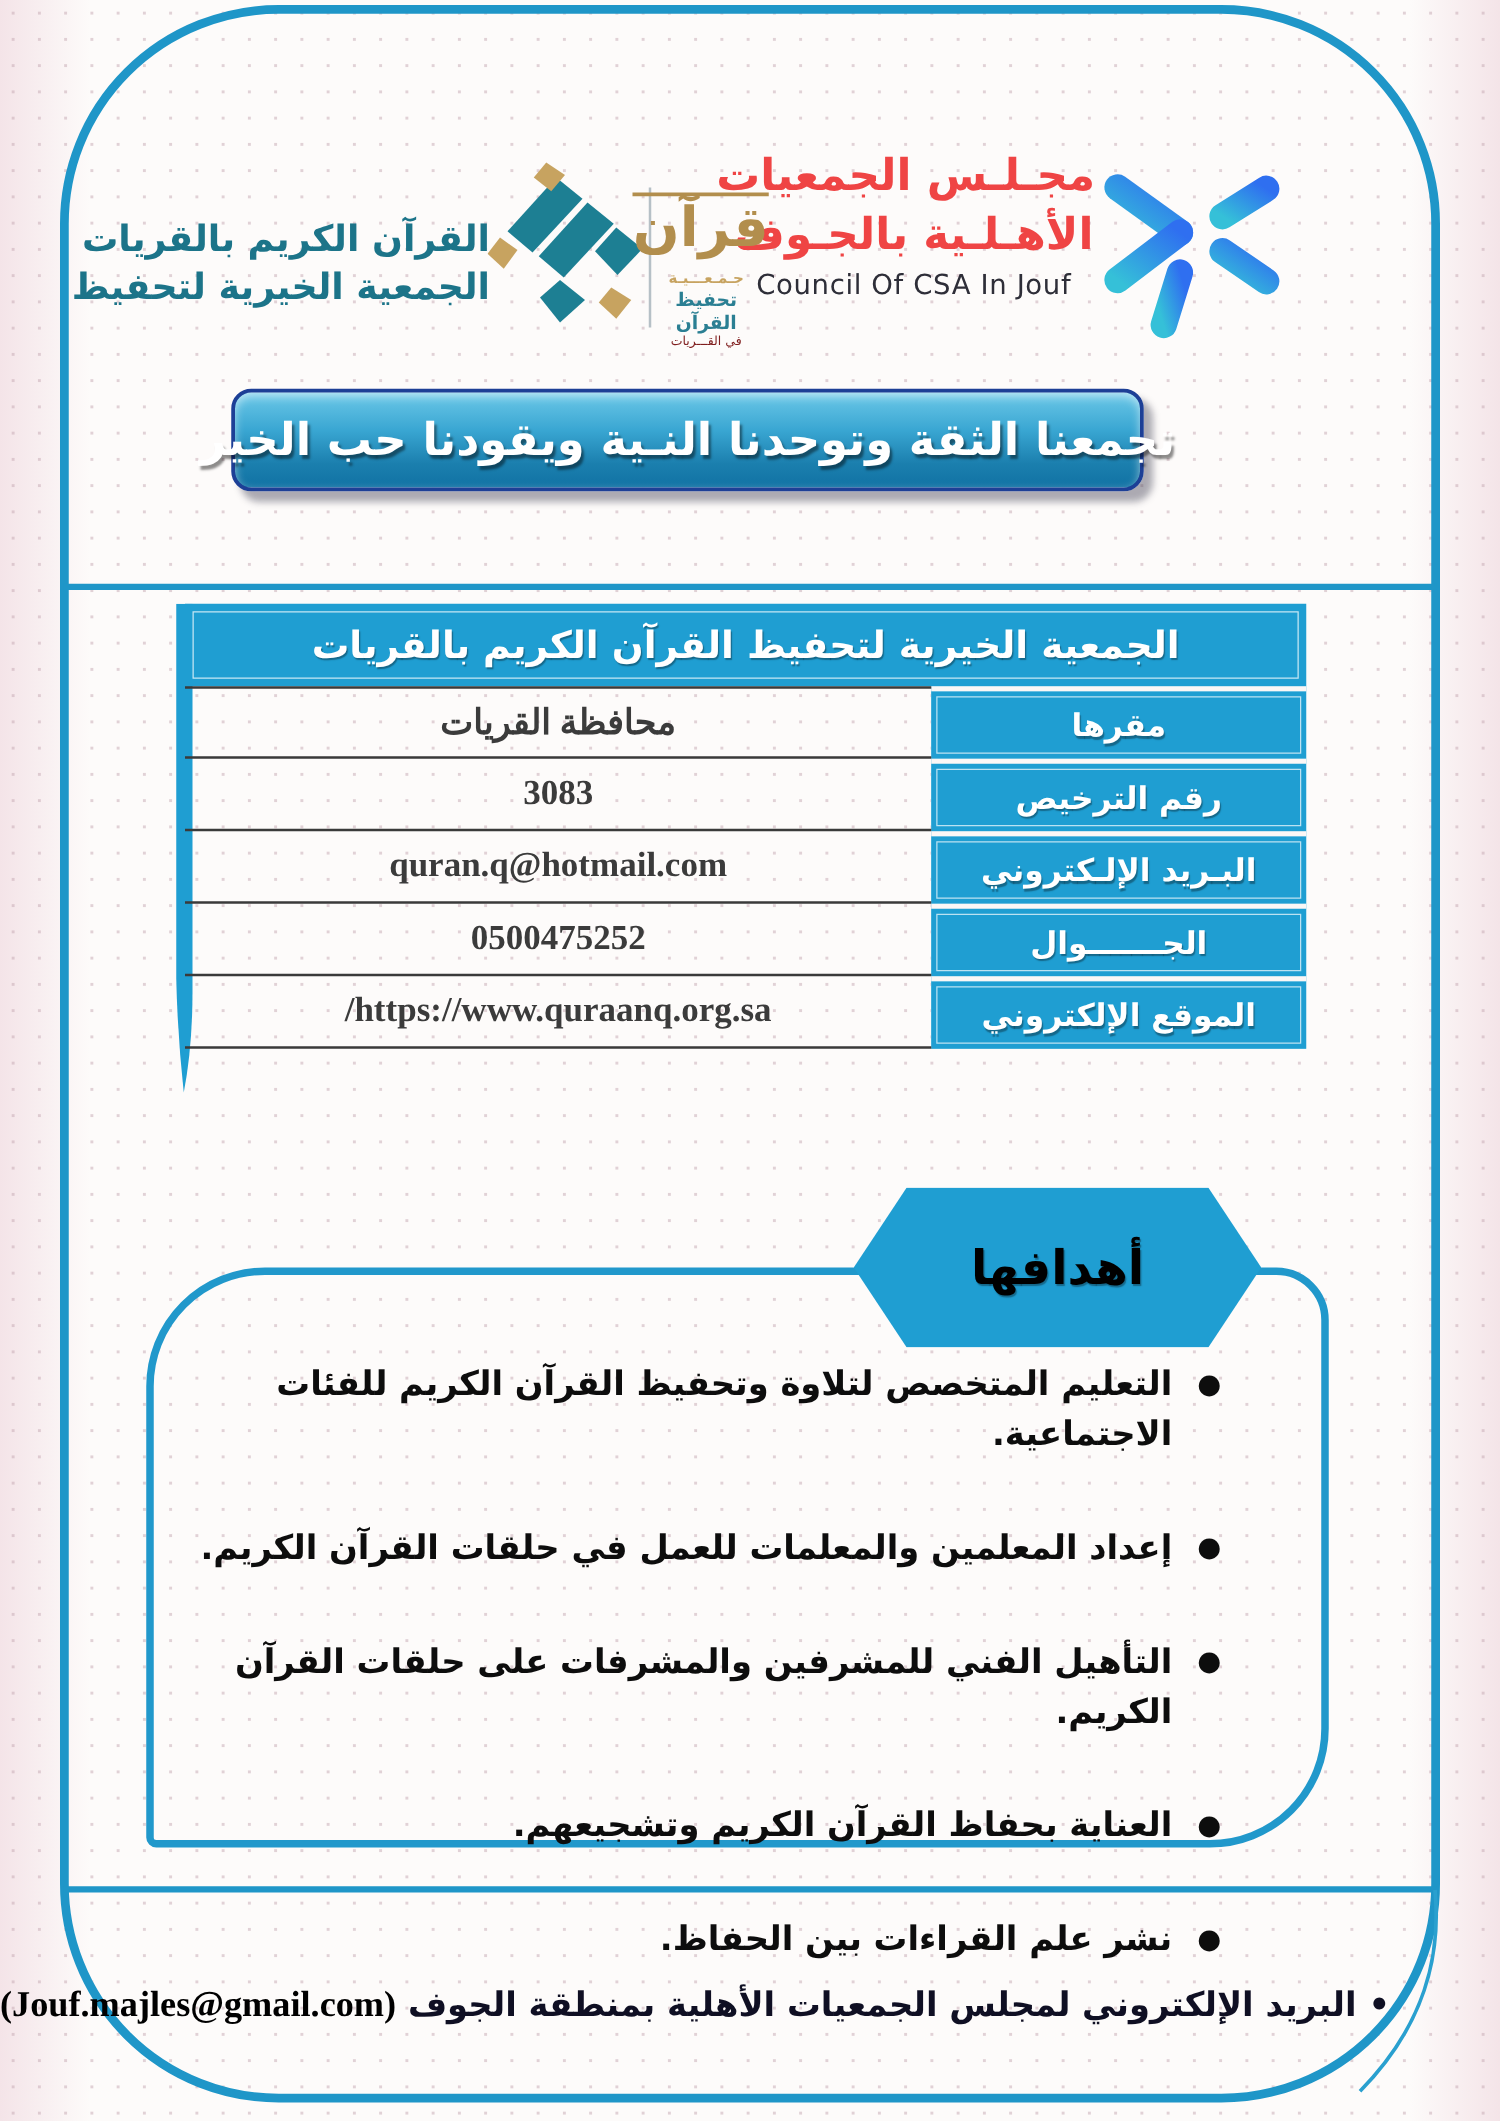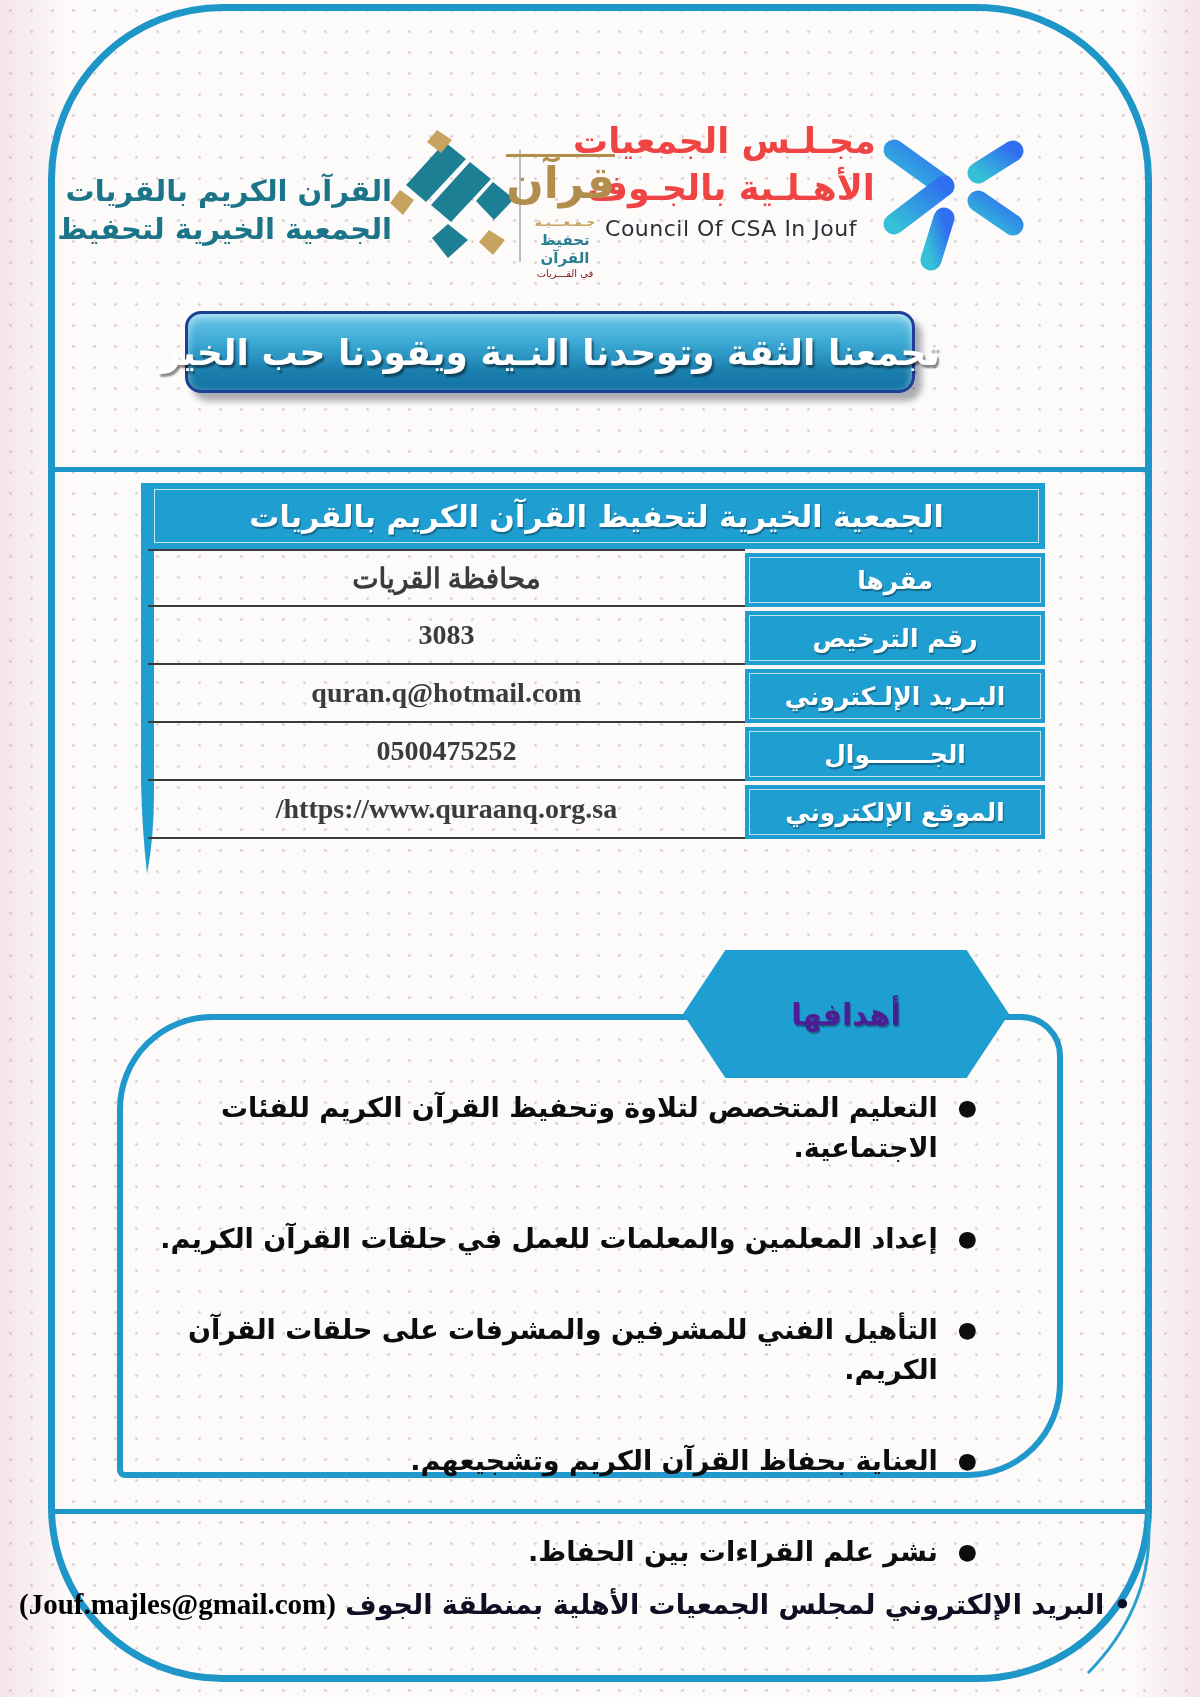--- a/index.html
+++ b/index.html
@@ -52,29 +52,29 @@
     text-shadow:1px 2px 1px rgba(0,0,0,.35);white-space:nowrap;}
   .t-value{flex:1;border-bottom:2px solid #3a3a3a;display:flex;align-items:center;justify-content:center;
     font-family:"Liberation Serif","DejaVu Serif",serif;font-weight:bold;font-size:28px;color:#3b3b3b;}
   .t-row.first .t-value{border-top:2px solid #3a3a3a;}
   .left-accent{position:absolute;left:140px;top:483px;}
   
   .goals-box{position:absolute;left:117px;top:1014px;width:946px;height:464px;box-sizing:border-box;
     border:6px solid #2198cb;border-radius:95px 42px 95px 8px;}
   .goals-tag{position:absolute;left:683px;top:950px;width:326px;height:128px;background:#1f9ed2;
     clip-path:polygon(0% 50%,13% 0%,87% 0%,100% 50%,87% 100%,13% 100%);
-    display:flex;align-items:center;justify-content:center;color:#4c1d95;font-weight:bold;font-size:30px;
+    display:flex;align-items:center;justify-content:center;color:#000000;font-weight:bold;font-size:38px;
     text-shadow:1px 2px 1px rgba(0,0,0,.35);z-index:3;}
   .goals-list{position:absolute;left:117px;top:1088px;width:946px;box-sizing:border-box;
     padding:0 86px 0 40px;display:flex;flex-direction:column;gap:51px;direction:rtl;}
   .goal-item{display:flex;align-items:flex-start;gap:20px;font-weight:bold;font-size:27px;color:#0d0d0d;
     line-height:40px;}
   .goal-bullet{font-size:22px;line-height:40px;}
   
-  .footer-note{position:absolute;top:1588px;left:0;width:1150px;text-align:center;direction:rtl;
+  .footer-note{position:absolute;top:1588px;left:0;width:1150px;text-align:left;direction:rtl;
     font-size:27px;font-weight:bold;color:#0f0f23;}
   .footer-email{font-family:"Liberation Serif","DejaVu Serif",serif;font-size:29px;color:#000;direction:ltr;unicode-bidi:embed;}
   .swoosh-right{position:absolute;left:1040px;top:1510px;}
 </style>
 </head>
 <body>
 
 <div class="frame"></div>
 
 <svg style="position:absolute;left:874px;top:98px;" width="152" height="178" viewBox="0 0 152 178">

